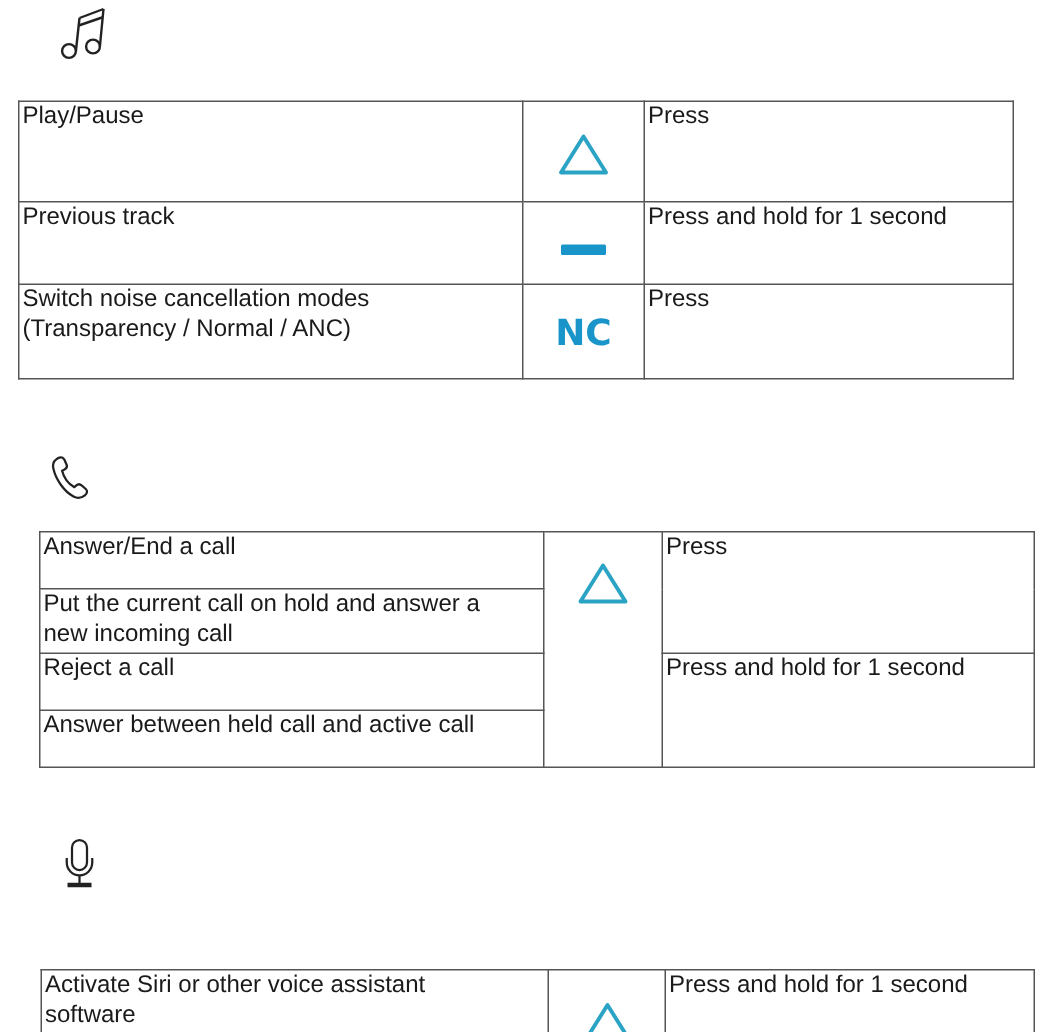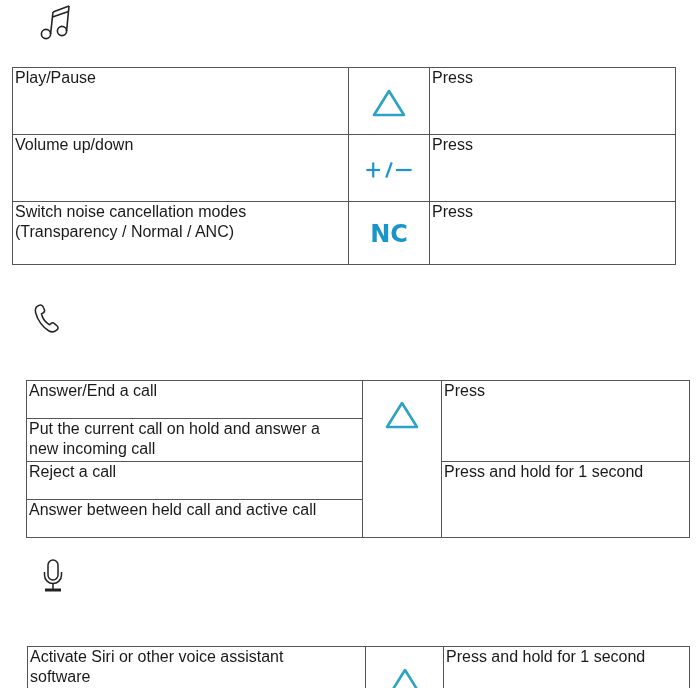--- a/index.html
+++ b/index.html
@@ -47,33 +47,30 @@
     <td>Play/Pause</td>
     <td class="sym">
       <div class="sym-wrap" style="padding-top:4px;">
         <svg width="36" height="30" viewBox="0 0 36 30">
           <polygon points="18,3 33,27 3,27" fill="none" stroke="#2aa3c4" stroke-width="2.6" stroke-linejoin="round"></polygon>
         </svg>
       </div>
     </td>
     <td>Press</td>
   </tr>
-  <tr style="height:38px;">
-    <td>Volume up/down</td>
+  <tr style="height:40px;">
+    <td>Previous track</td>
     <td class="sym">
-      <div class="sym-wrap" style="padding-top:4px;">
-        <svg width="70" height="30" viewBox="0 0 70 30">
-          <line x1="12" y1="4" x2="12" y2="26" stroke="#1a95c9" stroke-width="3.2"></line>
-          <line x1="2" y1="15" x2="22" y2="15" stroke="#1a95c9" stroke-width="3.2"></line>
-          <line x1="39" y1="4" x2="31" y2="26" stroke="#1a95c9" stroke-width="3.2"></line>
-          <line x1="45" y1="15" x2="68" y2="15" stroke="#1a95c9" stroke-width="3.2"></line>
+      <div class="sym-wrap" style="padding-top:10px;">
+        <svg width="32" height="12" viewBox="0 0 32 12">
+          <rect x="1" y="2" width="30" height="7" rx="1" fill="#1a95c9"></rect>
         </svg>
       </div>
     </td>
-    <td>Press</td>
+    <td>Press and hold for 1 second</td>
   </tr>
   <tr style="height:30px;margin-top:30px;">
     <td>
       <div>Switch noise cancellation modes</div>
       <div>(Transparency / Normal / ANC)</div>
     </td>
     <td class="sym">
       <div class="sym-wrap" style="padding-top:2px;">
         <span class="txt-sym" style="font-size:24px;line-height:28px;letter-spacing:0px;">NC</span>
       </div>
@@ -82,21 +79,21 @@
   </tr>
 </tbody>
   </table>
 
 <div class="section-icon" style="left:32px;top:302px;">
   <svg width="30" height="34" viewBox="0 0 30 34" fill="none" stroke="#222" stroke-width="1.5" stroke-linejoin="round">
     <path d="M5.5 4.2 C7.5 2.6 9.5 2.4 10.8 4.2 L12.4 7.8 C13 9.2 12.3 10.3 11 11 L9.4 11.8 C10.5 16.2 13.7 20.6 17.6 22.8 L18.9 21.6 C20 20.6 21.3 20.6 22.4 21.6 L25.2 24 C26.5 25.2 26.2 27 24.6 28.2 C22.3 30 19.6 30.4 17 29 C10.6 25.5 5.3 17.8 3.6 10.5 C3 7.9 3.6 5.6 5.5 4.2 Z"></path>
   </svg>
 </div>
 
-<table class="ctl" style="left:26px;top:380px;width:663px;">
+<table class="ctl" style="left:26px;top:354px;width:663px;">
   <colgroup>
       <col style="width:336px">
       <col style="width:79px">
       <col style="width:248px">
     </colgroup>
   <tbody>
       <tr style="height:38px;">
     <td>Answer/End a call</td>
     <td class="sym" rowspan="4">
       <div class="sym-wrap" style="padding-top:3px;">

